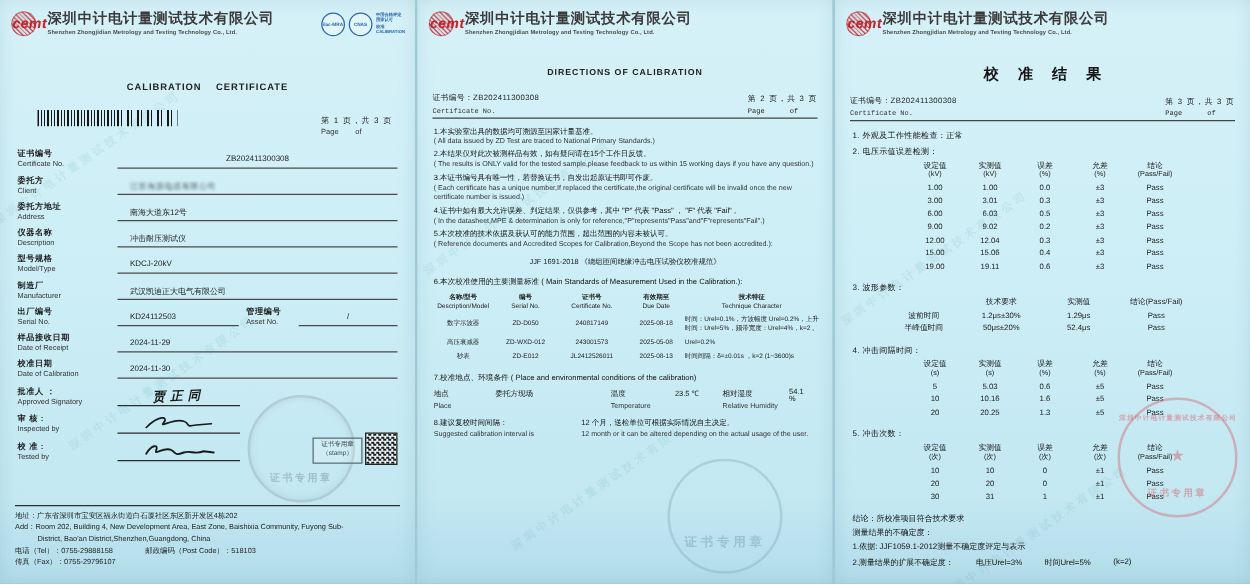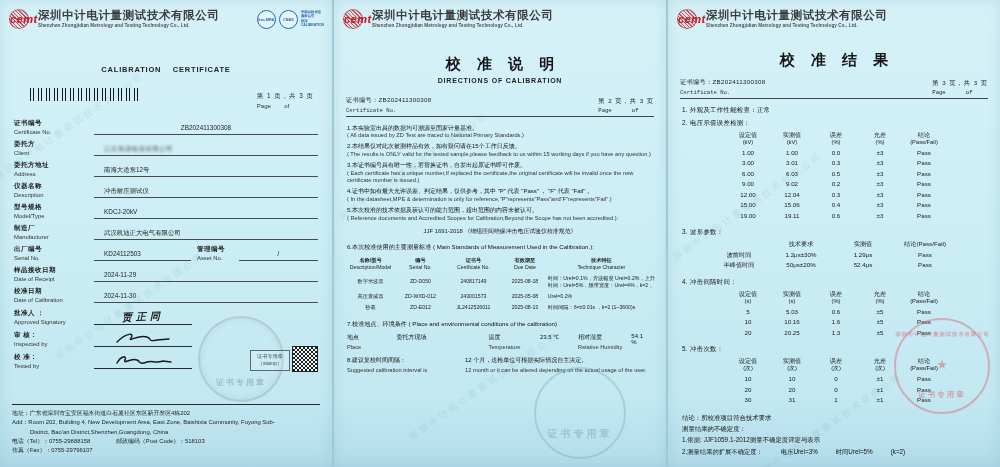--- a/index.html
+++ b/index.html
@@ -321,21 +321,20 @@
         <div class="globe"></div>
         <div class="logotxt">cemt</div>
       </div>
       <div class="coname">
         <div class="zh">深圳中计电计量测试技术有限公司</div>
         <div class="en">Shenzhen Zhongjidian Metrology and Testing Technology Co., Ltd.</div>
       </div>
     </div>
 
     <div class="title" style="margin-top:26px;">
-      <div class="t-zh" style="font-size:15px;letter-spacing:6px;margin-left:6px;">校 准 说 明</div>
       <div class="t-en" style="font-size:7px;">DIRECTIONS OF CALIBRATION</div>
     </div>
 
     <div class="certline">
       <div class="lab">
         <div class="zh">证书编号：ZB202411300308</div>
         <div class="en">Certificate No.</div>
       </div>
       <div class="pginfo">
         <div class="zh">第 2 页，共 3 页</div>
@@ -463,21 +462,21 @@
         <div class="globe"></div>
         <div class="logotxt">cemt</div>
       </div>
       <div class="coname">
         <div class="zh">深圳中计电计量测试技术有限公司</div>
         <div class="en">Shenzhen Zhongjidian Metrology and Testing Technology Co., Ltd.</div>
       </div>
     </div>
 
     <div class="title" style="margin-top:22px;">
-      <div class="t-zh" style="font-size:15px;letter-spacing:6px;margin-left:6px;">校 准 结 果</div>
+      <div class="t-zh" style="font-size:12px;letter-spacing:6px;margin-left:6px;">校 准 结 果</div>
     </div>
 
     <div class="certline" style="margin-top:8px;">
       <div class="lab">
         <div class="zh">证书编号：ZB202411300308</div>
         <div class="en">Certificate No.</div>
       </div>
       <div class="pginfo">
         <div class="zh">第 3 页，共 3 页</div>
         <div class="en">Page      of</div>

